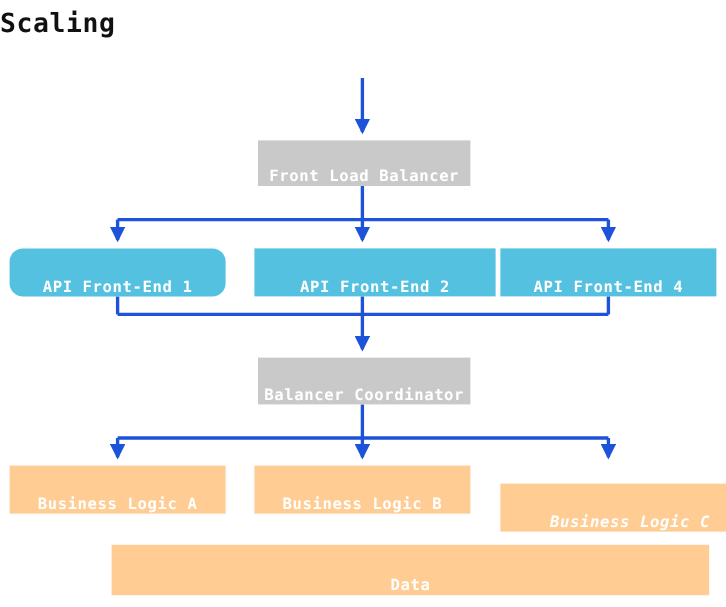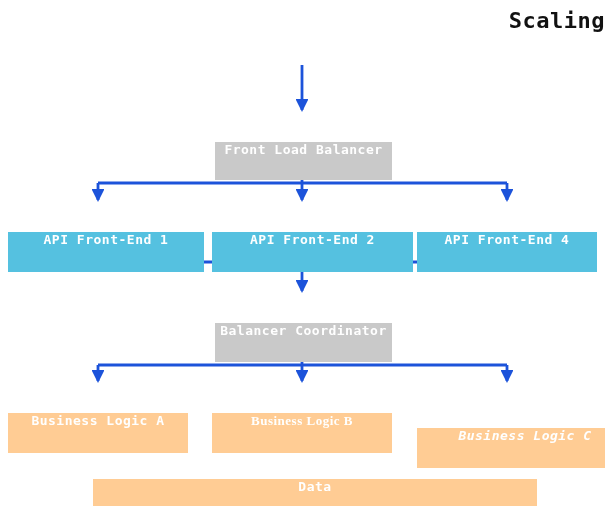--- a/index.html
+++ b/index.html
@@ -13,21 +13,21 @@
     height: 506px;
     background: var(--background, #ffffff);
     overflow: hidden;
     font-family: "DejaVu Sans Mono", monospace;
   }
   .diagram-title {
     position: absolute;
     top: 8px;
     left: 0;
     width: 605px;
-    text-align: right;
+    text-align: left;
     font: bold 22px "DejaVu Sans Mono", monospace;
     color: var(--title-text, #111111);
     letter-spacing: 0.5px;
   }
   #connectors {
     position: absolute;
     top: 0;
     left: 0;
     width: 605px;
     height: 506px;
@@ -36,27 +36,26 @@
     stroke: var(--arrow, #1c53da);
     stroke-width: 2.8;
     fill: none;
   }
   #connectors .arrow-head-fill {
     fill: var(--arrow, #1c53da);
   }
   .node {
     position: absolute;
     display: flex;
-    align-items: flex-start;
+    align-items: flex-end;
     justify-content: center;
     font: bold 13px "DejaVu Sans Mono", monospace;
     color: var(--node-text, #ffffff);
     letter-spacing: 0.5px;
     white-space: nowrap;
-    margin-top: 25px;
   }
   .node-gray   { background: var(--gray-node, #c9c9c9); }
   .node-cyan   { background: var(--cyan-node, #55c1e0); }
   .node-orange { background: var(--orange-node, #ffcc94); }
 </style>
 </head>
 <body>
 
 <div id="stage">
 
@@ -86,45 +85,45 @@
     <path class="edge-line" d="M98,365 L507,365"></path>
     <path class="edge-line" d="M98,365 L98,381" marker-end="url(#ah)"></path>
     <path class="edge-line" d="M302,365 L302,381" marker-end="url(#ah)"></path>
     <path class="edge-line" d="M507,365 L507,381" marker-end="url(#ah)"></path>
   </svg>
 
   <div class="node node-gray" style="left:215px; top:117px; width:177px; height:38px;">
     <span>Front Load Balancer</span>
   </div>
 
-  <div class="node node-cyan" style="left:8px; top:207px; width:196px; height:40px;">
+  <div class="node node-cyan" style="left:8px; top:207px; width:180px; height:40px;border-radius:11px;">
     <span>API Front-End 1</span>
   </div>
 
   <div class="node node-cyan" style="left:212px; top:207px; width:201px; height:40px;">
     <span>API Front-End 2</span>
   </div>
 
   <div class="node node-cyan" style="left:417px; top:207px; width:180px; height:40px;">
     <span>API Front-End 4</span>
   </div>
 
   <div class="node node-gray" style="left:215px; top:298px; width:177px; height:39px;">
     <span>Balancer Coordinator</span>
   </div>
 
   <div class="node node-orange" style="left:8px; top:388px; width:180px; height:40px;">
     <span>Business Logic A</span>
   </div>
 
-  <div class="node node-orange" style="left:212px; top:388px; width:180px; height:40px;font-family:Liberation Serif, serif;">
+  <div class="node node-orange" style="left:212px; top:388px; width:180px; height:40px;">
     <span>Business Logic B</span>
   </div>
 
   <div class="node node-orange" style="left:417px; top:403px; width:216px; height:40px;font-style:italic;">
     <span>Business Logic C</span>
   </div>
 
-  <div class="node node-orange" style="left:93px; top:454px; width:444px; height:42px;">
+  <div class="node node-orange" style="left:93px; top:454px; width:498px; height:42px;">
     <span>Data</span>
   </div>
 
 </div>
 
 </body></html>

